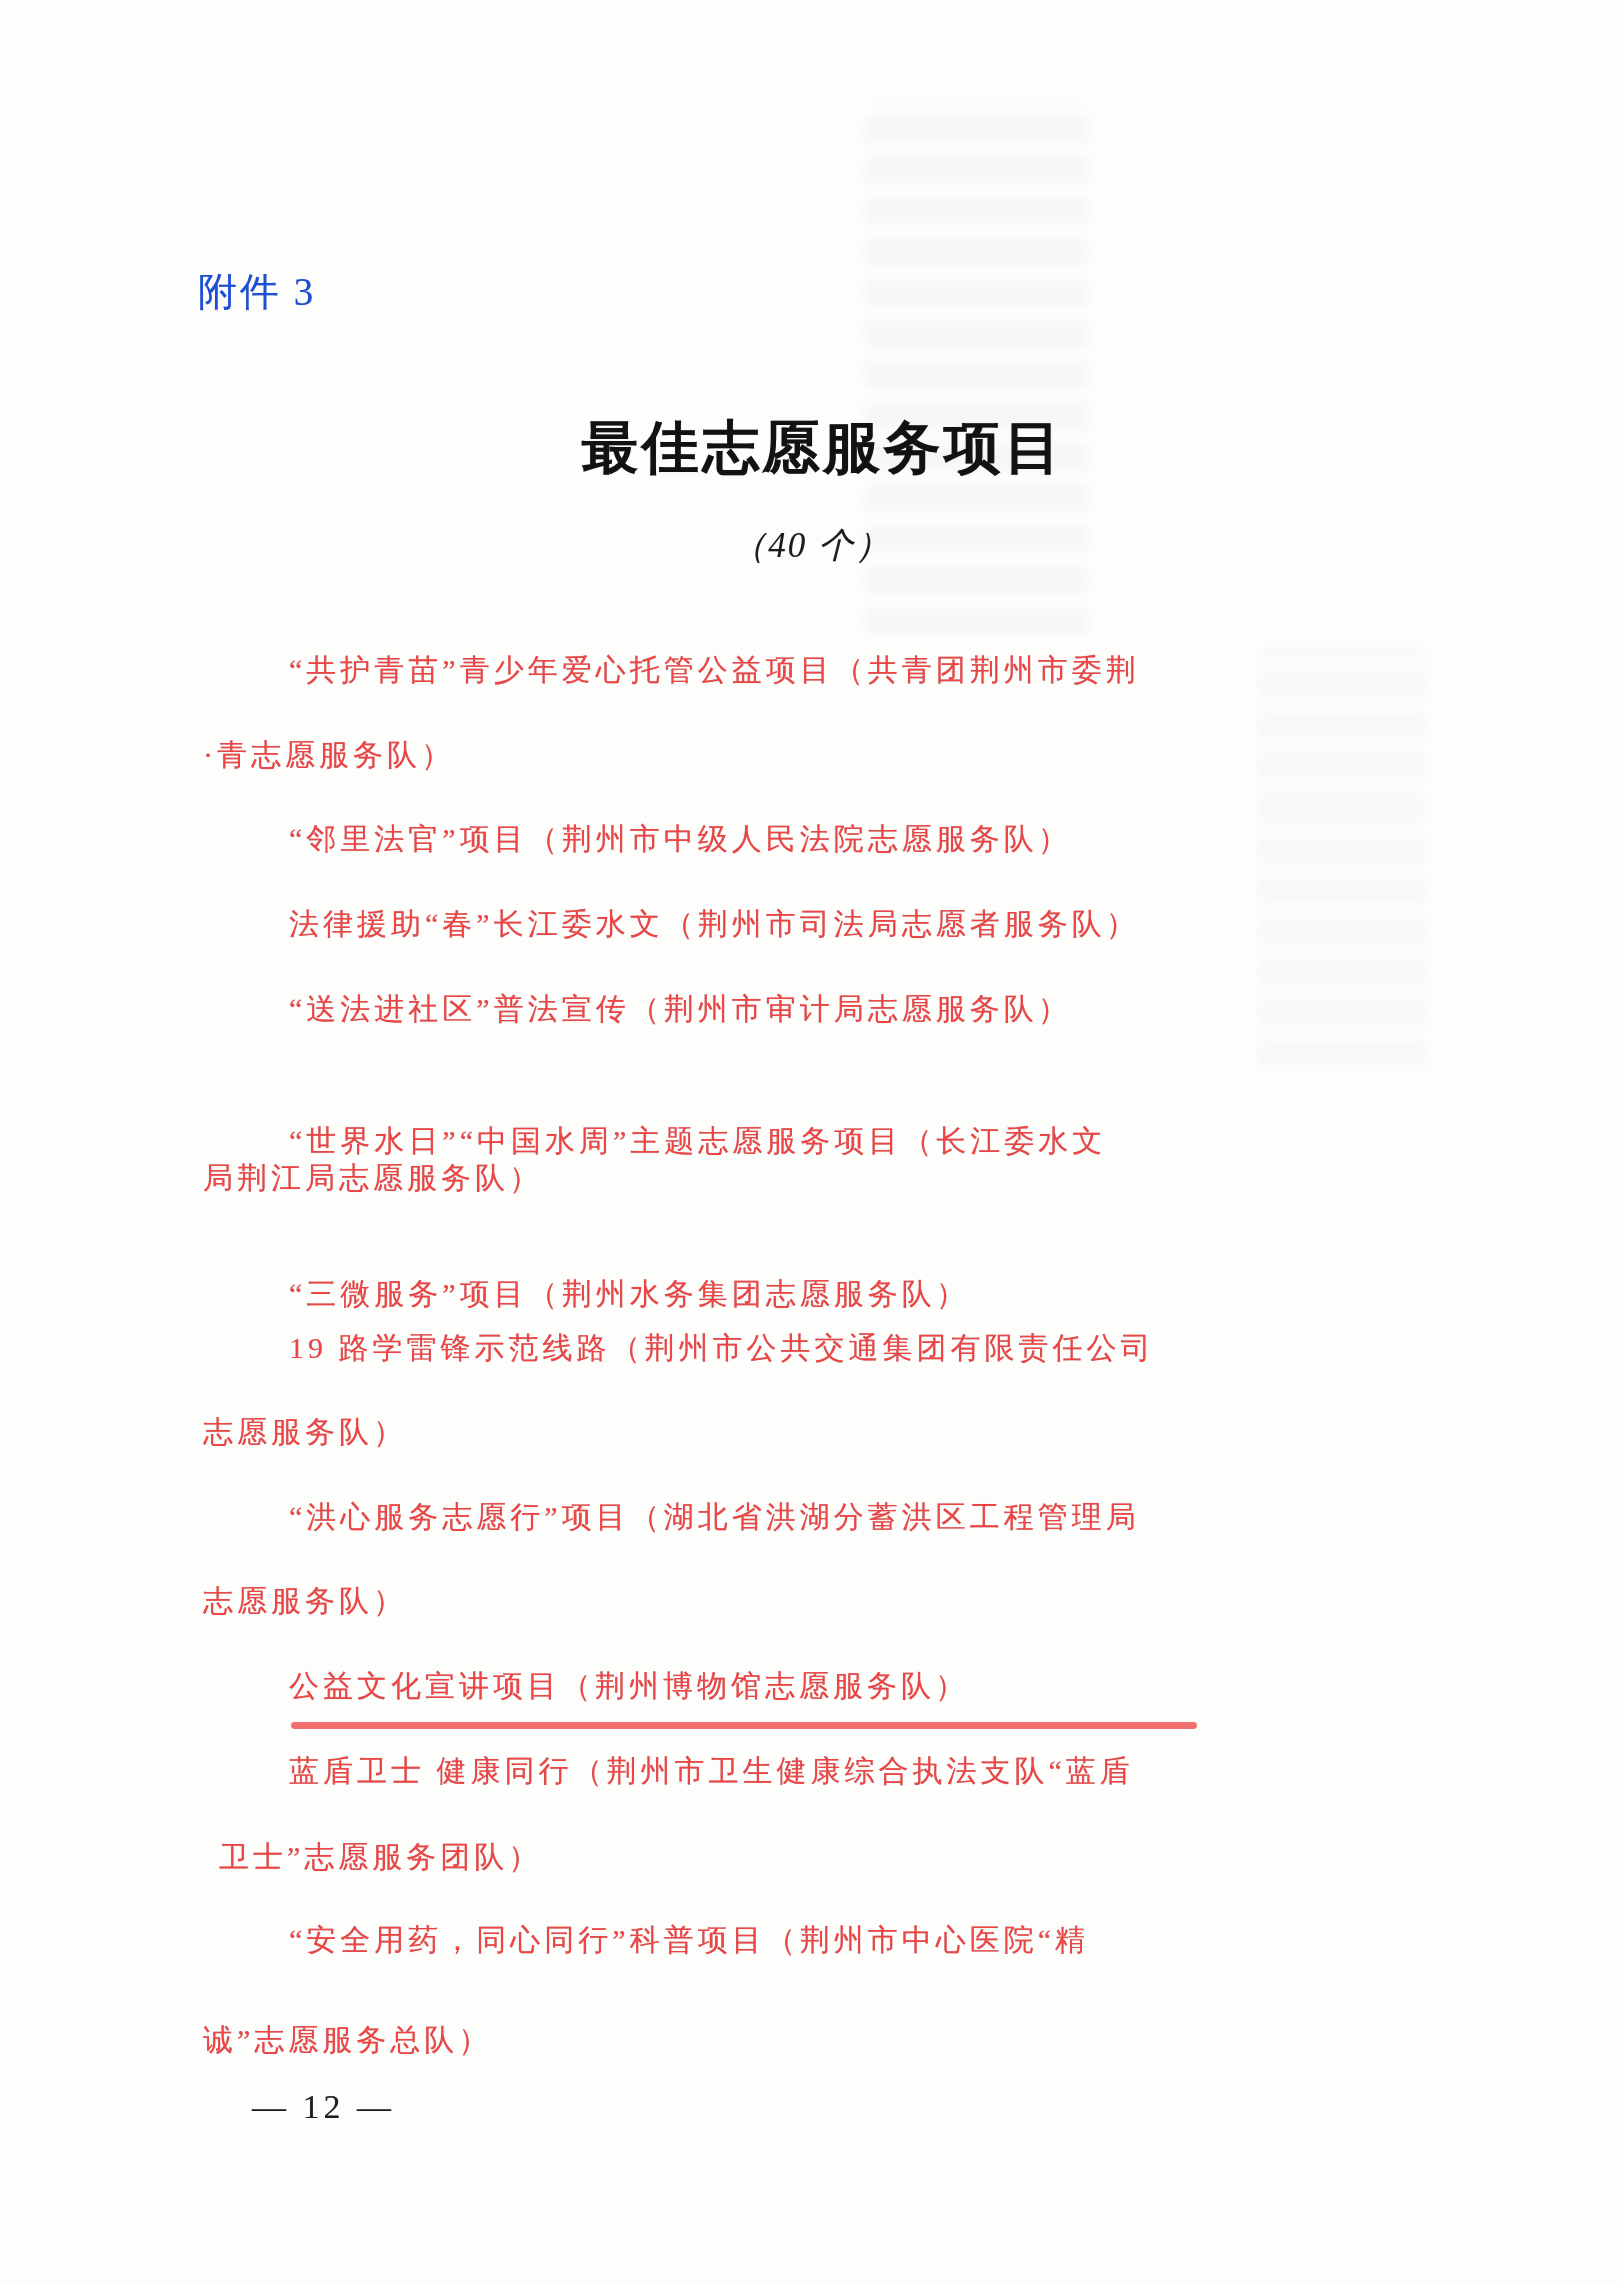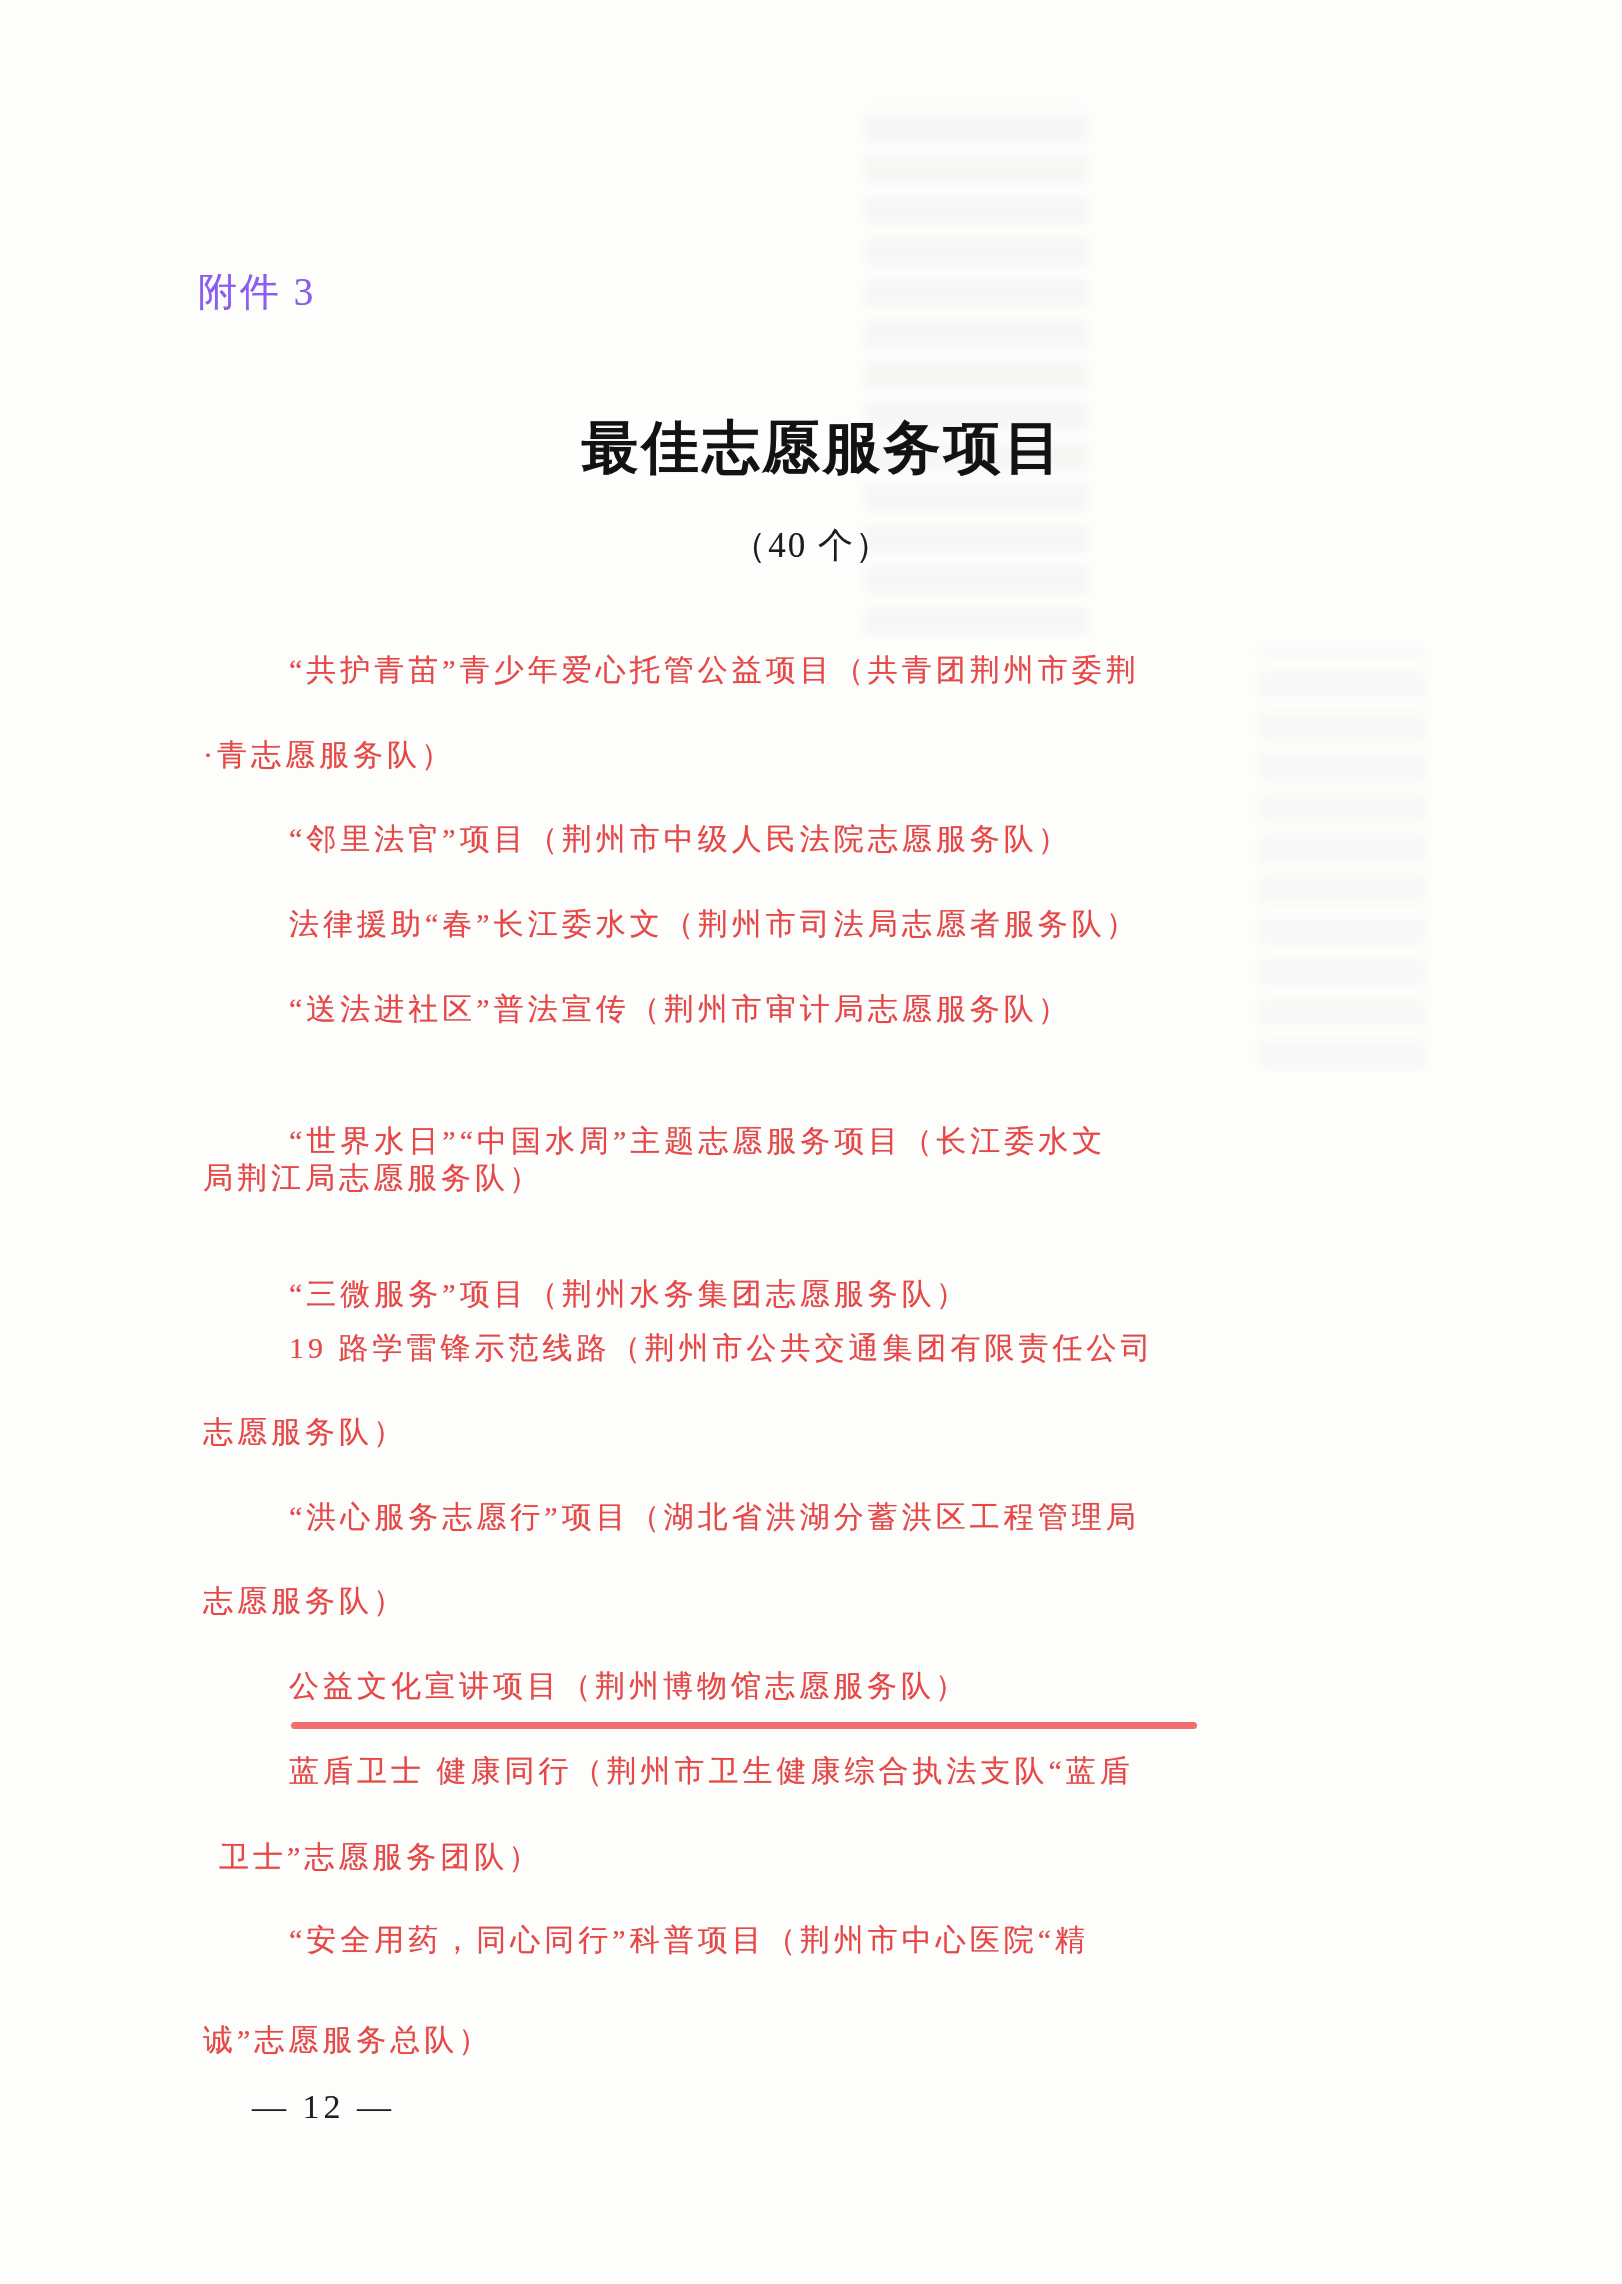--- a/index.html
+++ b/index.html
@@ -27,21 +27,21 @@
   }
   .ghost.g1 { left: 865px; top: 101px; width: 223px; height: 534px; }
   .ghost.g2 { left: 1258px; top: 649px; width: 169px; height: 419px; opacity: 0.04; }
   .attachment {
     position: absolute;
     left: 198px;
     top: 269px;
     font-size: 39px;
     line-height: 45px;
     letter-spacing: 2.7px;
-    color: #8b5cf6;
+    color: #1d4ed8;
     text-shadow: 0 0 0.7px rgba(30,30,30,.35);
   }
   .title {
     position: absolute;
     left: 0;
     top: 414px;
     width: 100%;
     margin: 0;
     padding-left: 23px;
     box-sizing: border-box;
@@ -58,20 +58,21 @@
     left: 0;
     top: 525px;
     width: 100%;
     box-sizing: border-box;
     text-align: center;
     font-size: 35px;
     line-height: 42px;
     letter-spacing: 2px;
     color: #1c1c1c;
     text-shadow: 0 0 0.7px rgba(30,30,30,.3);
+    font-style: italic;
   }
   .line {
     position: absolute;
     left: 203px;
     height: 49px;
     line-height: 49px;
     font-size: 30px;
     letter-spacing: 4px;
     white-space: pre;
     color: #ef4444;

